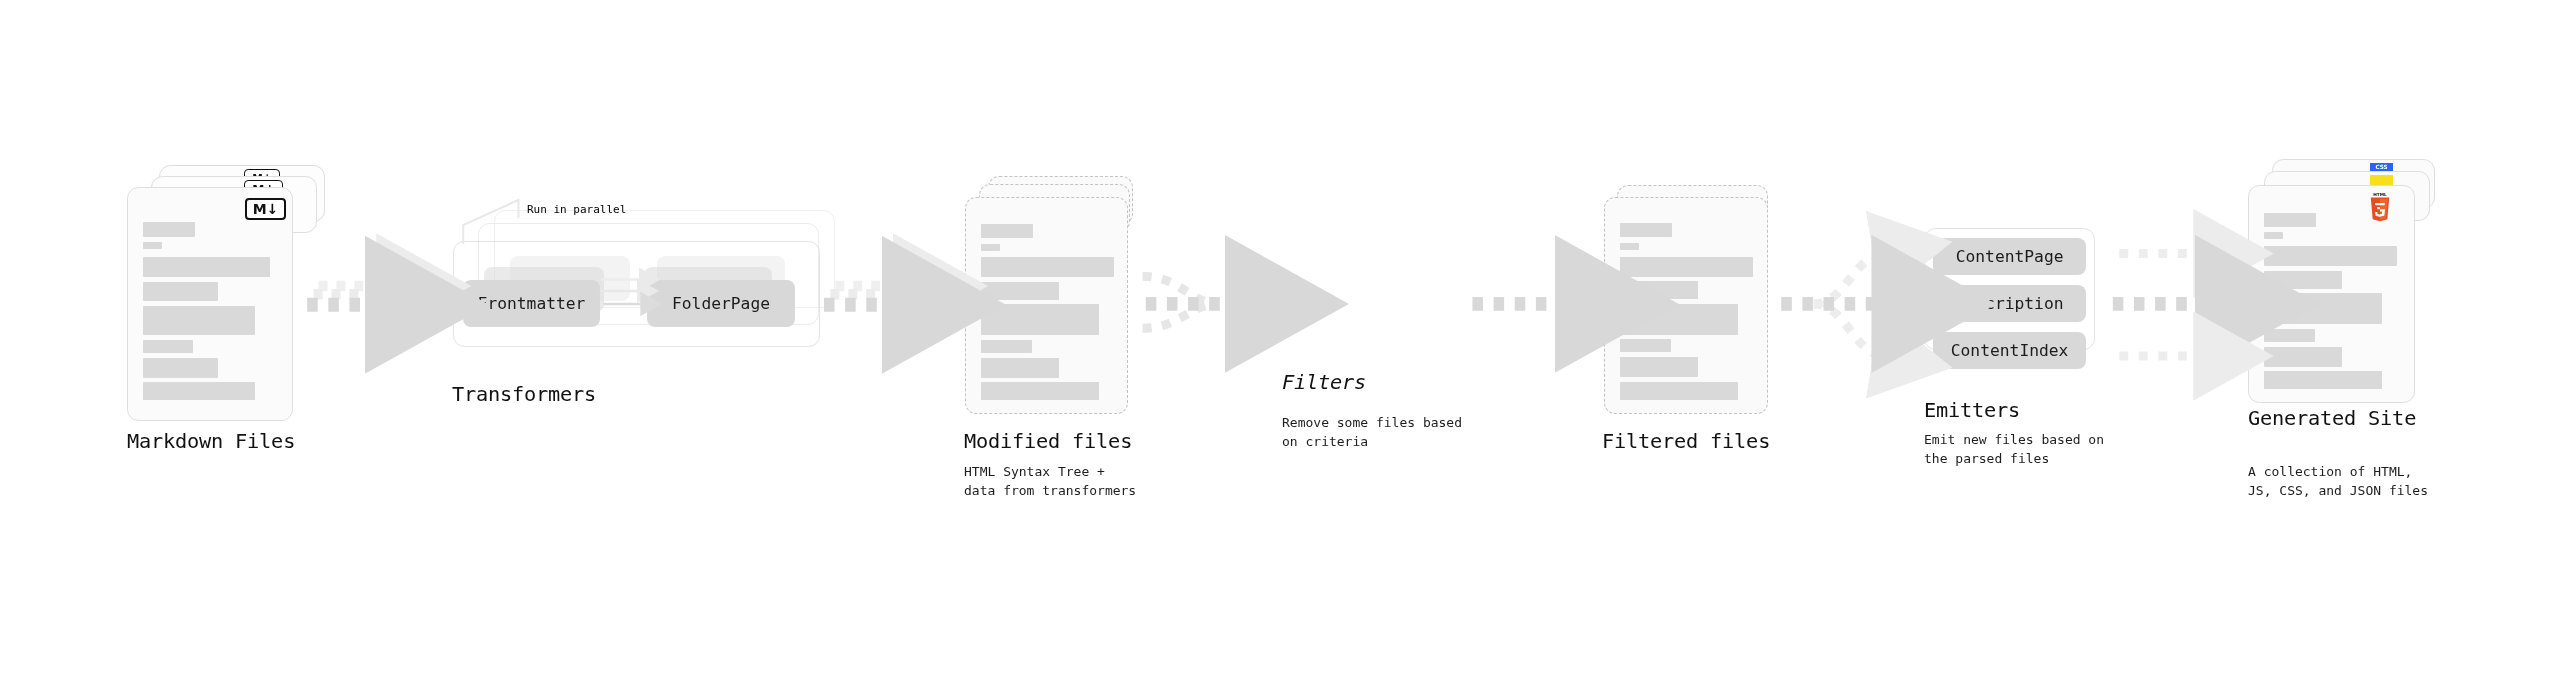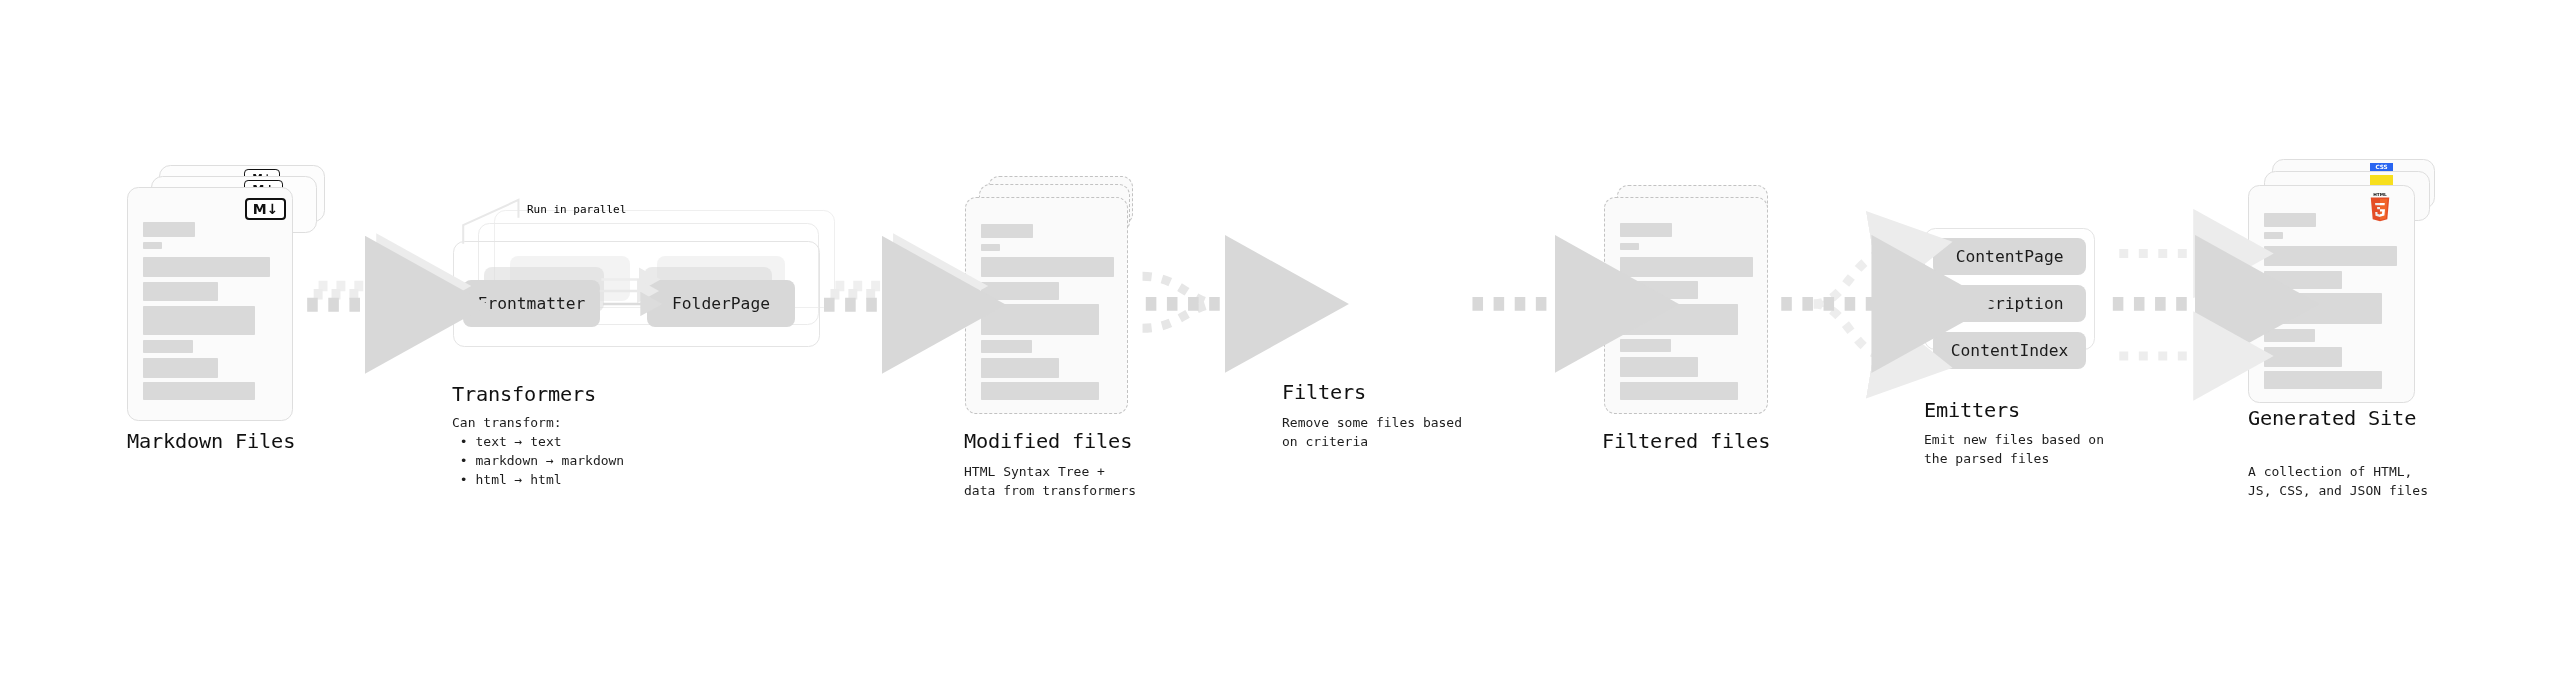--- a/index.html
+++ b/index.html
@@ -146,44 +146,40 @@
     <div class="pill faded1" style="left:484px; top:267px; width:120px; height:45px;"></div>
 
     <div class="pill faded2" style="left:657px; top:256px; width:128px; height:45px;"></div>
     <div class="pill faded1" style="left:644px; top:267px; width:128px; height:45px;"></div>
 
     <div class="pill" style="left:463px; top:280px; width:137px; height:47px;">Frontmatter</div>
     <div class="pill" style="left:647px; top:280px; width:148px; height:47px;">FolderPage</div>
   </div>
   <div class="parallel-label" style="left:527px; top:203px;">Run in parallel</div>
   <div class="heading" style="left:452px; top:382px;">Transformers</div>
-  <div class="caption" style="left:452px; top:414px;">Can transform:
- • text → text
- • markdown → markdown
- • html → html</div>
 
   <div class="card-stack">
     <div class="doc dashed" style="left:988px; top:176px; width:145px; height:49px;"></div>
     <div class="doc dashed" style="left:979px; top:184px; width:151px; height:49px;"></div>
     <div class="doc dashed" style="left:965px; top:197px; width:163px; height:217px;">
       <div class="bar" style="left:14.6px; top:26px;  width:52px; height:14px;"></div>
       <div class="bar" style="left:14.6px; top:46px;  width:19.5px; height:6.5px;"></div>
       <div class="bar" style="left:14.6px; top:59px;  width:133px; height:19.5px;"></div>
       <div class="bar" style="left:14.6px; top:84px; width:78px; height:18px;"></div>
       <div class="bar" style="left:14.6px; top:106px; width:118px; height:31px;"></div>
       <div class="bar" style="left:14.6px; top:142px; width:51px; height:13px;"></div>
       <div class="bar" style="left:14.6px; top:160px; width:78px; height:19.5px;"></div>
       <div class="bar" style="left:14.6px; top:184px; width:118px; height:18px;"></div>
     </div>
   </div>
   <div class="heading" style="left:964px; top:429px;">Modified files</div>
   <div class="caption" style="left:964px; top:463px;">HTML Syntax Tree +
 data from transformers</div>
 
-  <div class="heading" style="left:1282px; top:380px;">Filters</div>
+  <div class="heading" style="left:1282px; top:370px;font-style:italic;">Filters</div>
   <div class="caption" style="left:1282px; top:414px;">Remove some files based
 on criteria</div>
 
   <div class="card-stack">
     <div class="doc dashed" style="left:1617px; top:185px; width:151px; height:47px;"></div>
     <div class="doc dashed" style="left:1604px; top:197px; width:164px; height:217px;">
       <div class="bar" style="left:14.6px; top:25px;  width:52px; height:14px;"></div>
       <div class="bar" style="left:14.6px; top:45px;  width:19.5px; height:6.5px;"></div>
       <div class="bar" style="left:14.6px; top:59px;  width:133px; height:19.5px;"></div>
       <div class="bar" style="left:14.6px; top:83px; width:78px; height:18px;"></div>

